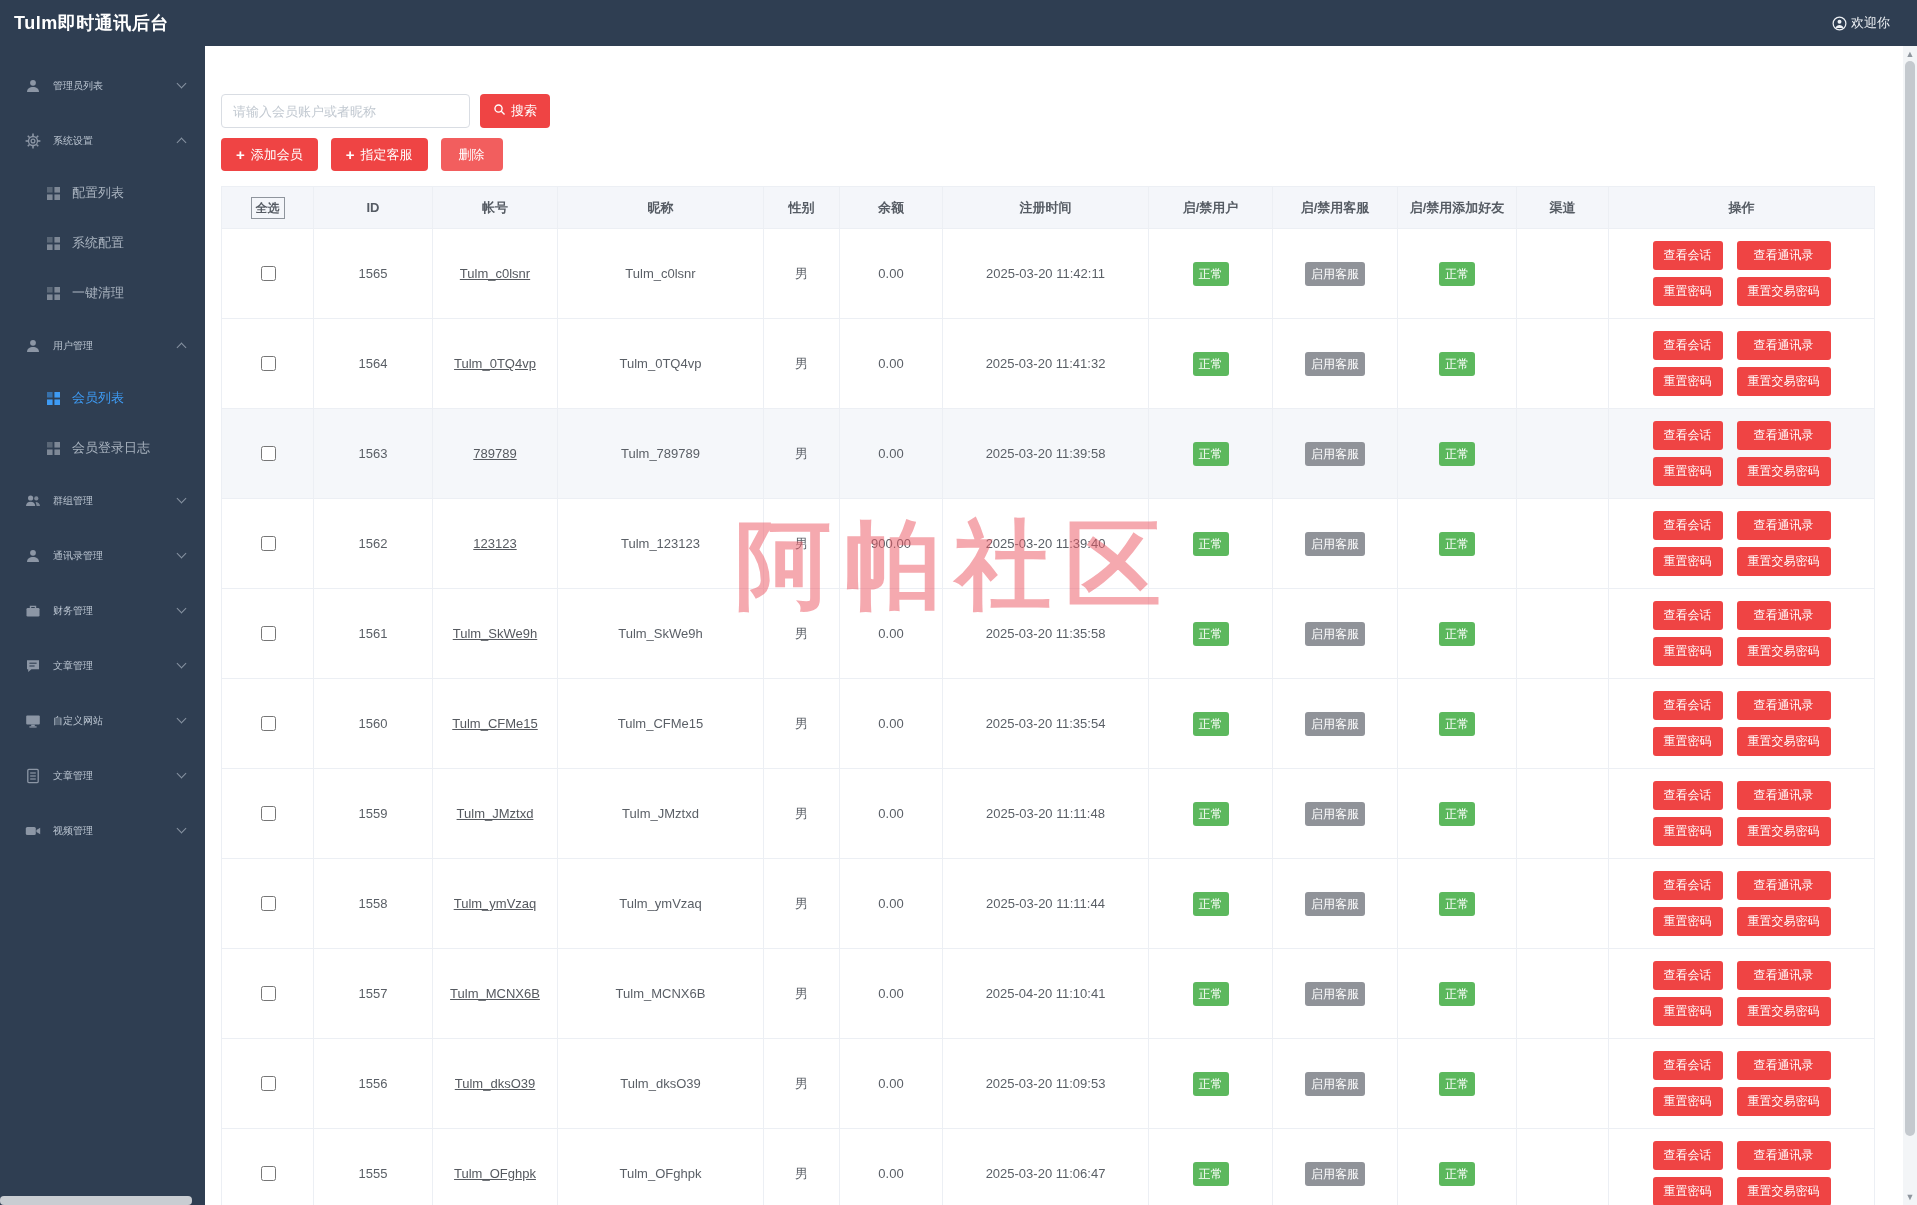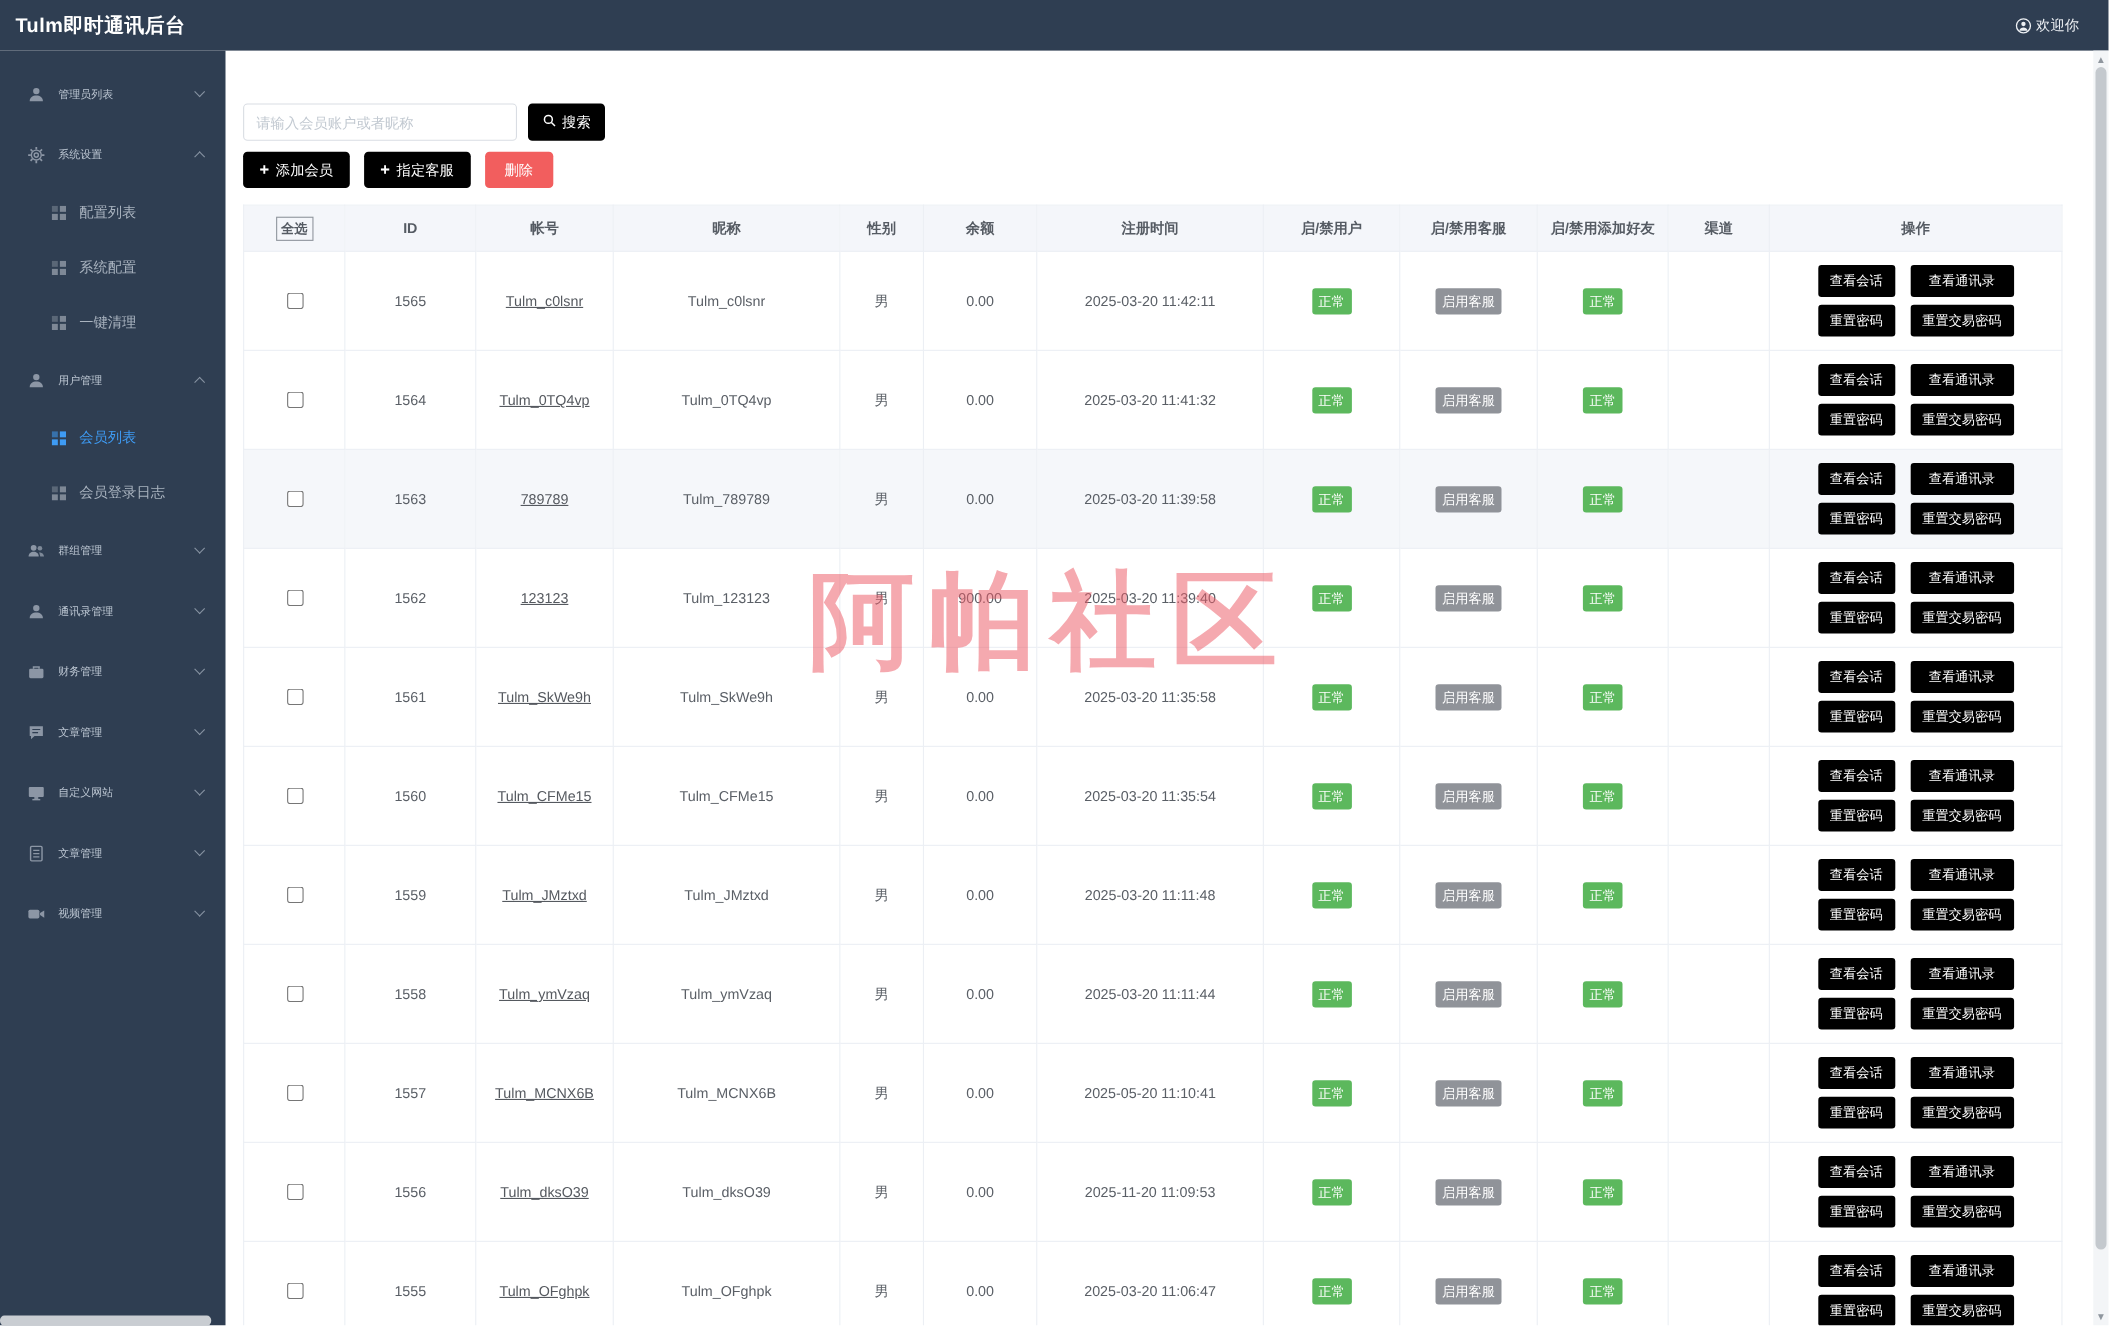--- a/index.html
+++ b/index.html
@@ -39,21 +39,21 @@
   .content {
     position:absolute; left:205px; top:46px; right:0; bottom:0;
     background:#fff; padding:48px 0 0 16px; overflow:hidden;
   }
   .search-row { display:flex; gap:10px; }
   .search-input {
     width:249px; height:34px; border:1px solid #D9DDE3; border-radius:4px;
     padding:0 11px; font-size:13px; color:#333; outline:none; font-family:inherit;
   }
   .search-input::placeholder { color:#C2C9D1; }
-  .btn { border:none; cursor:pointer; color:#fff; background:#000000; border-radius:4px; font-family:inherit; }
+  .btn { border:none; cursor:pointer; color:#fff; background:#ef4444; border-radius:4px; font-family:inherit; }
   .search-btn { height:34px; padding:0 13px; font-size:13px; display:flex; align-items:center; gap:5px; }
   .action-row { margin-top:10px; display:flex; gap:13px; }
   .action-btn { height:33px; padding:0 15px; font-size:13px; display:flex; align-items:center; gap:6px; }
   .action-btn .plus { font-size:15px; font-weight:bold; line-height:1; }
   .btn.danger { background:#F25E5E; padding:0 18px; }
   
   table.members {
     border-collapse:collapse; table-layout:fixed; width:1653px;
     margin-top:15px; font-size:13px; color:#5A5F66;
   }
@@ -508,42 +508,42 @@
             </div>
           </td>
         </tr>
         <tr>
           <td><input type="checkbox" style=""></td>
           <td>1557</td>
           <td><a class="acc">Tulm_MCNX6B</a></td>
           <td>Tulm_MCNX6B</td>
           <td>男</td>
           <td>0.00</td>
-          <td>2025-05-20 11:10:41</td>
+          <td>2025-04-20 11:10:41</td>
           <td><span class="badge green">正常</span></td>
           <td><span class="badge gray">启用客服</span></td>
           <td><span class="badge green">正常</span></td>
           <td></td>
           <td>
             <div class="actions">
               <button class="btn sm">查看会话</button>
               <button class="btn sm">查看通讯录</button>
               <button class="btn sm">重置密码</button>
               <button class="btn sm">重置交易密码</button>
             </div>
           </td>
         </tr>
         <tr>
           <td><input type="checkbox" style=""></td>
           <td>1556</td>
           <td><a class="acc">Tulm_dksO39</a></td>
           <td>Tulm_dksO39</td>
           <td>男</td>
           <td>0.00</td>
-          <td>2025-11-20 11:09:53</td>
+          <td>2025-03-20 11:09:53</td>
           <td><span class="badge green">正常</span></td>
           <td><span class="badge gray">启用客服</span></td>
           <td><span class="badge green">正常</span></td>
           <td></td>
           <td>
             <div class="actions">
               <button class="btn sm">查看会话</button>
               <button class="btn sm">查看通讯录</button>
               <button class="btn sm">重置密码</button>
               <button class="btn sm">重置交易密码</button>

